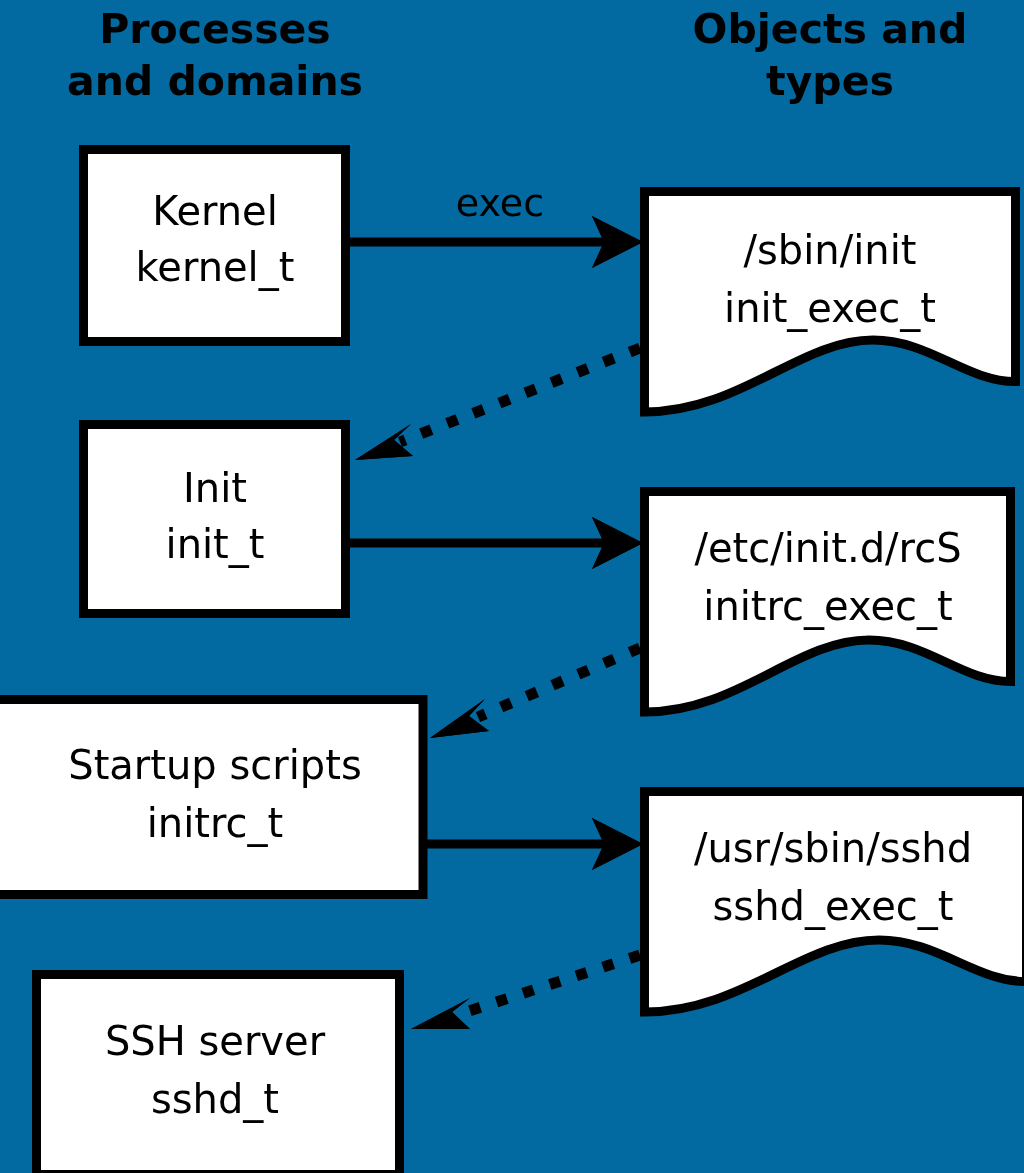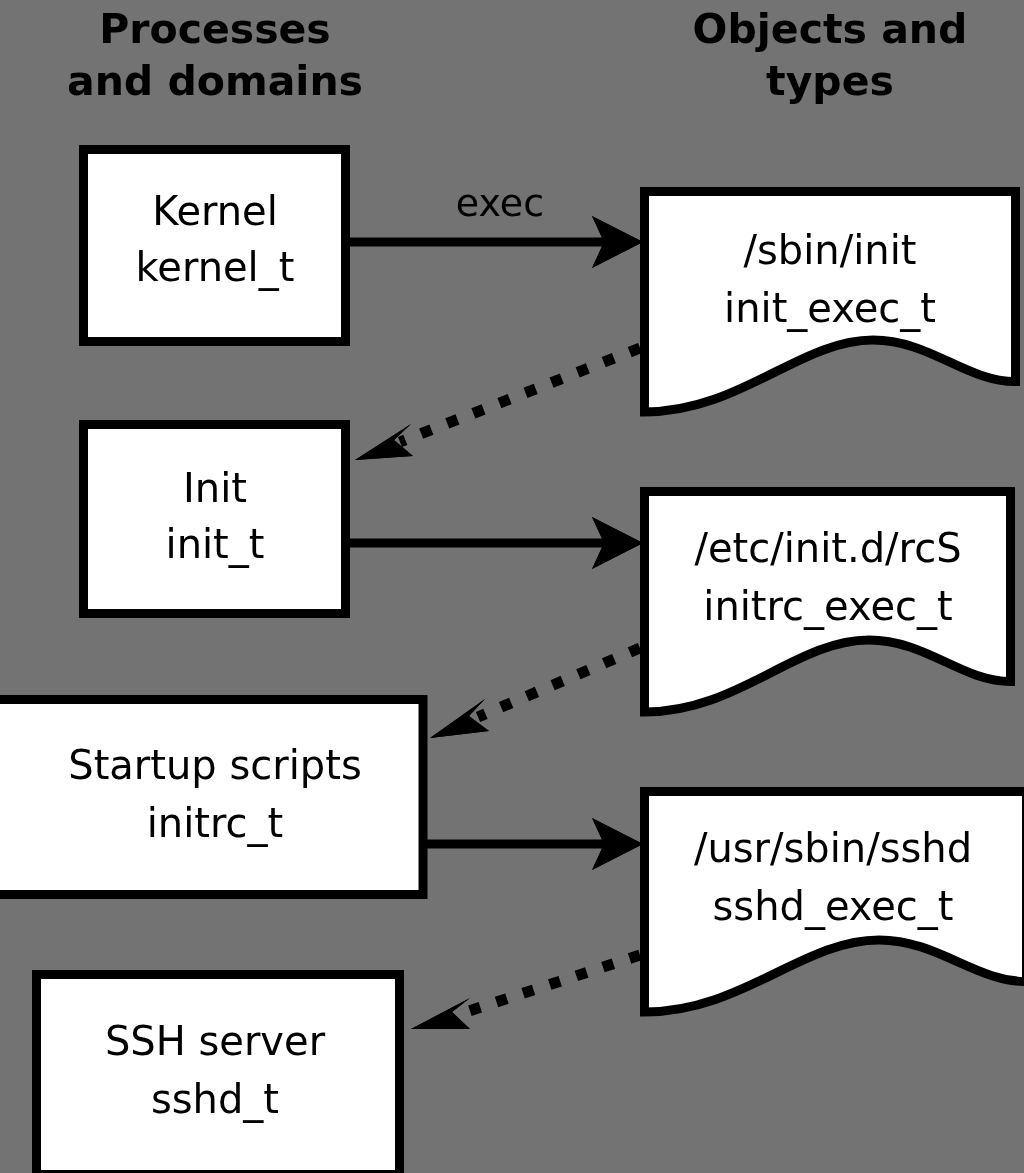--- a/index.html
+++ b/index.html
@@ -10,21 +10,21 @@
   body {
     width: 1024px;
     height: 1173px;
     font-family: "DejaVu Sans", sans-serif;
     overflow: hidden;
   }
   #diagram-root {
     position: relative;
     width: 1024px;
     height: 1173px;
-    background: #737373;
+    background: #0369a1;
   }
   svg.diagram-canvas {
     position: absolute;
     top: 0;
     left: 0;
     width: 1024px;
     height: 1173px;
     display: block;
   }
   .col-header {

